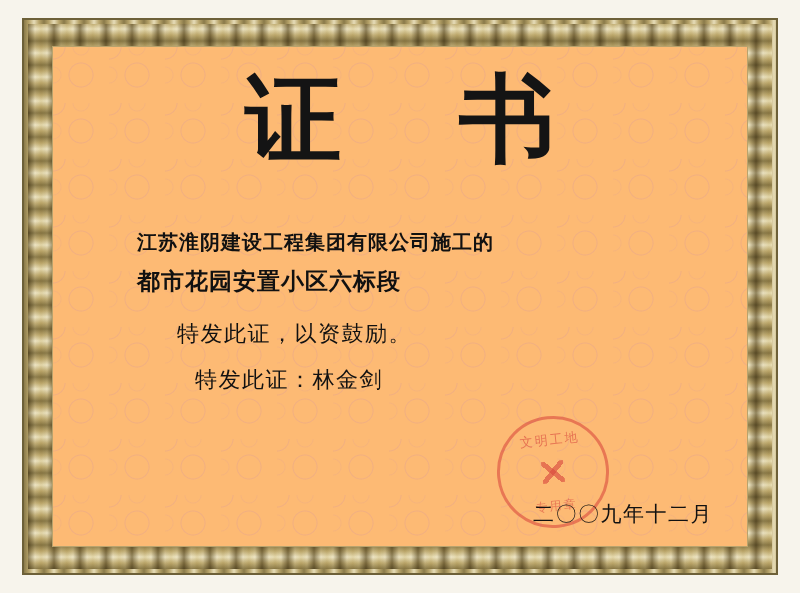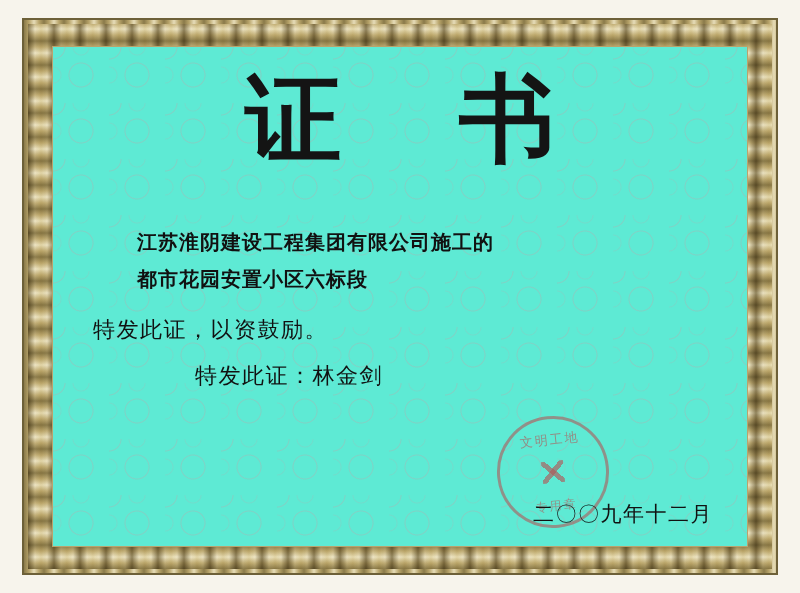--- a/index.html
+++ b/index.html
@@ -66,21 +66,21 @@
   }
 
   
   .inner-frame {
     position: absolute;
     left: 52px;
     top: 46px;
     right: 52px;
     bottom: 46px;
     border: 1px solid #b9a36d;
-    background: #5eead4;
+    background: #fdba74;
     box-sizing: border-box;
     overflow: hidden;
   }
 
   
   .paper-pattern {
     position: absolute;
     left: 0; top: 0; right: 0; bottom: 0;
     background-image:
       radial-gradient(circle at 0 0, rgba(214,150,160,0.0) 11px, rgba(214,150,160,0.38) 12px, rgba(214,150,160,0.0) 13px),
@@ -127,35 +127,36 @@
   }
 
   .line-1 {
     font-size: 20px;
     font-weight: 700;
     letter-spacing: 1px;
     margin-left: 44px;
     margin-bottom: 10px;
   }
   .line-2 {
-    font-size: 20px;
+    font-size: 23px;
     font-weight: 700;
     letter-spacing: 1px;
     margin-left: 44px;
     margin-bottom: 22px;
   }
   .line-3 {
     font-size: 22px;
     letter-spacing: 1.5px;
     margin-left: 40px;
     margin-bottom: 16px;
   }
   .line-4 {
     font-size: 22px;
     letter-spacing: 1.5px;
+    margin-left: 84px;
     margin-bottom: 16px;
   }
   .line-5 {
     font-size: 22px;
     letter-spacing: 1.5px;
     margin-left: 102px;
   }
 
   .signature-block {
     position: absolute;

